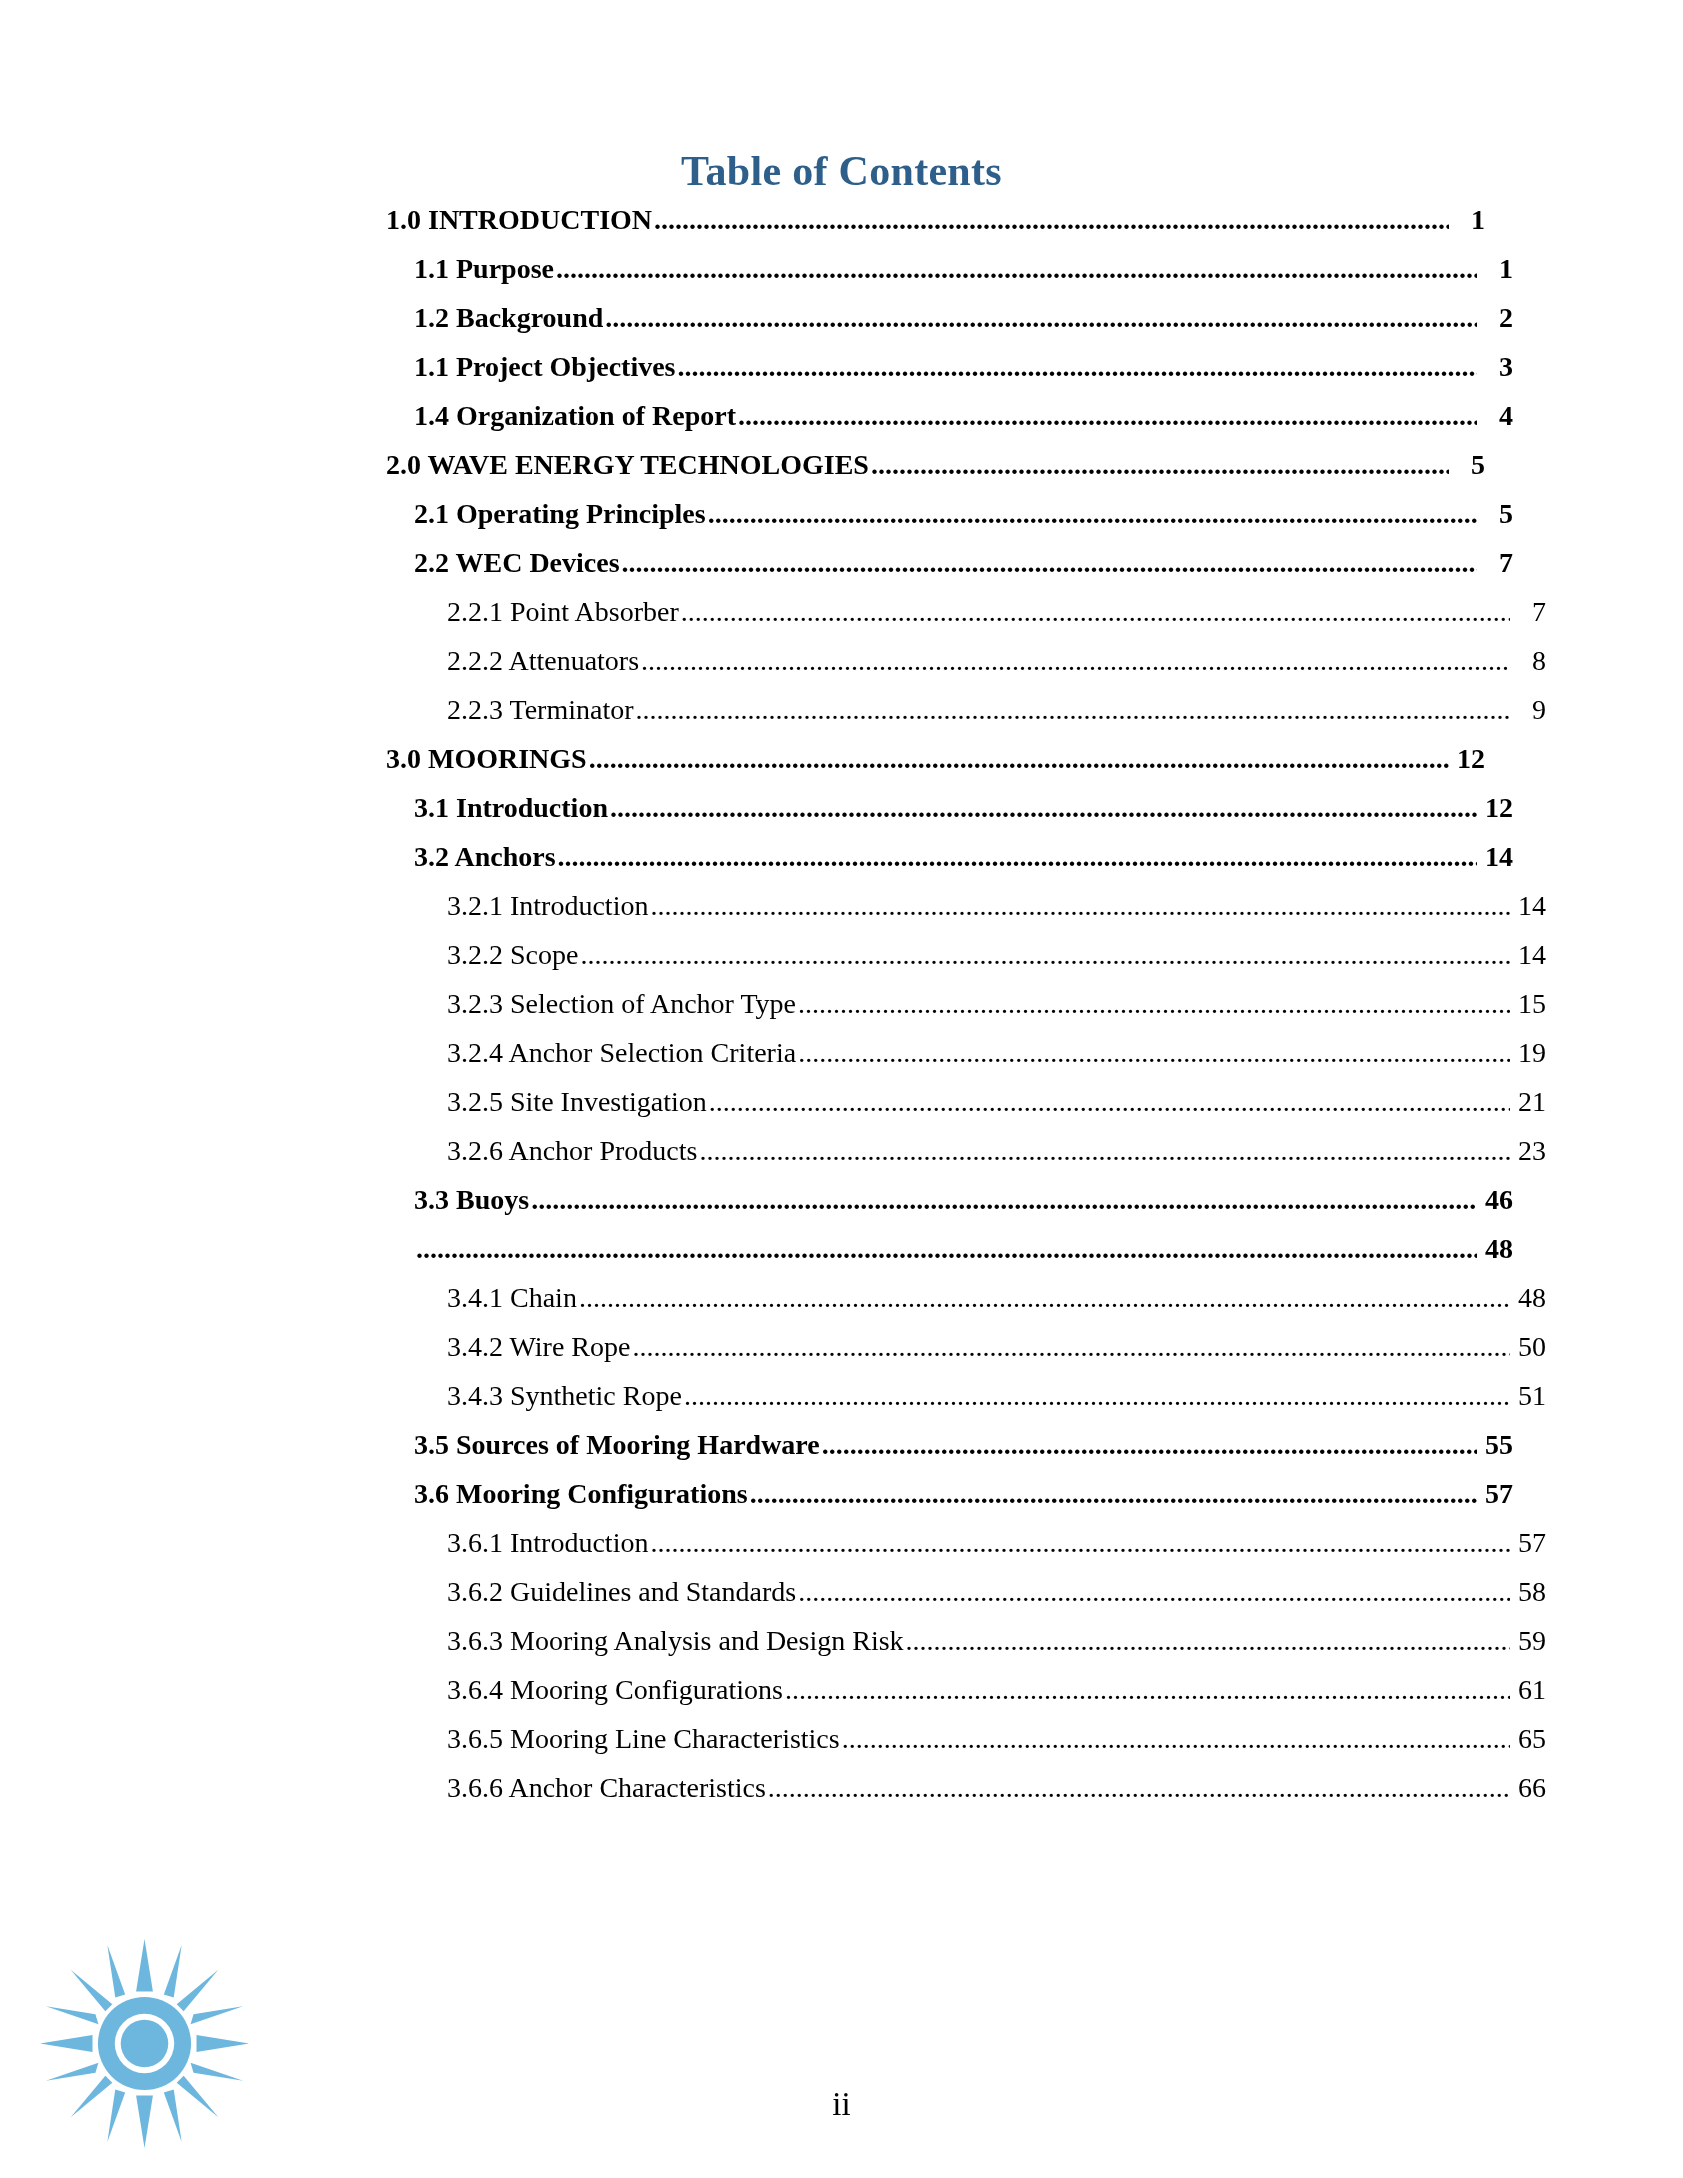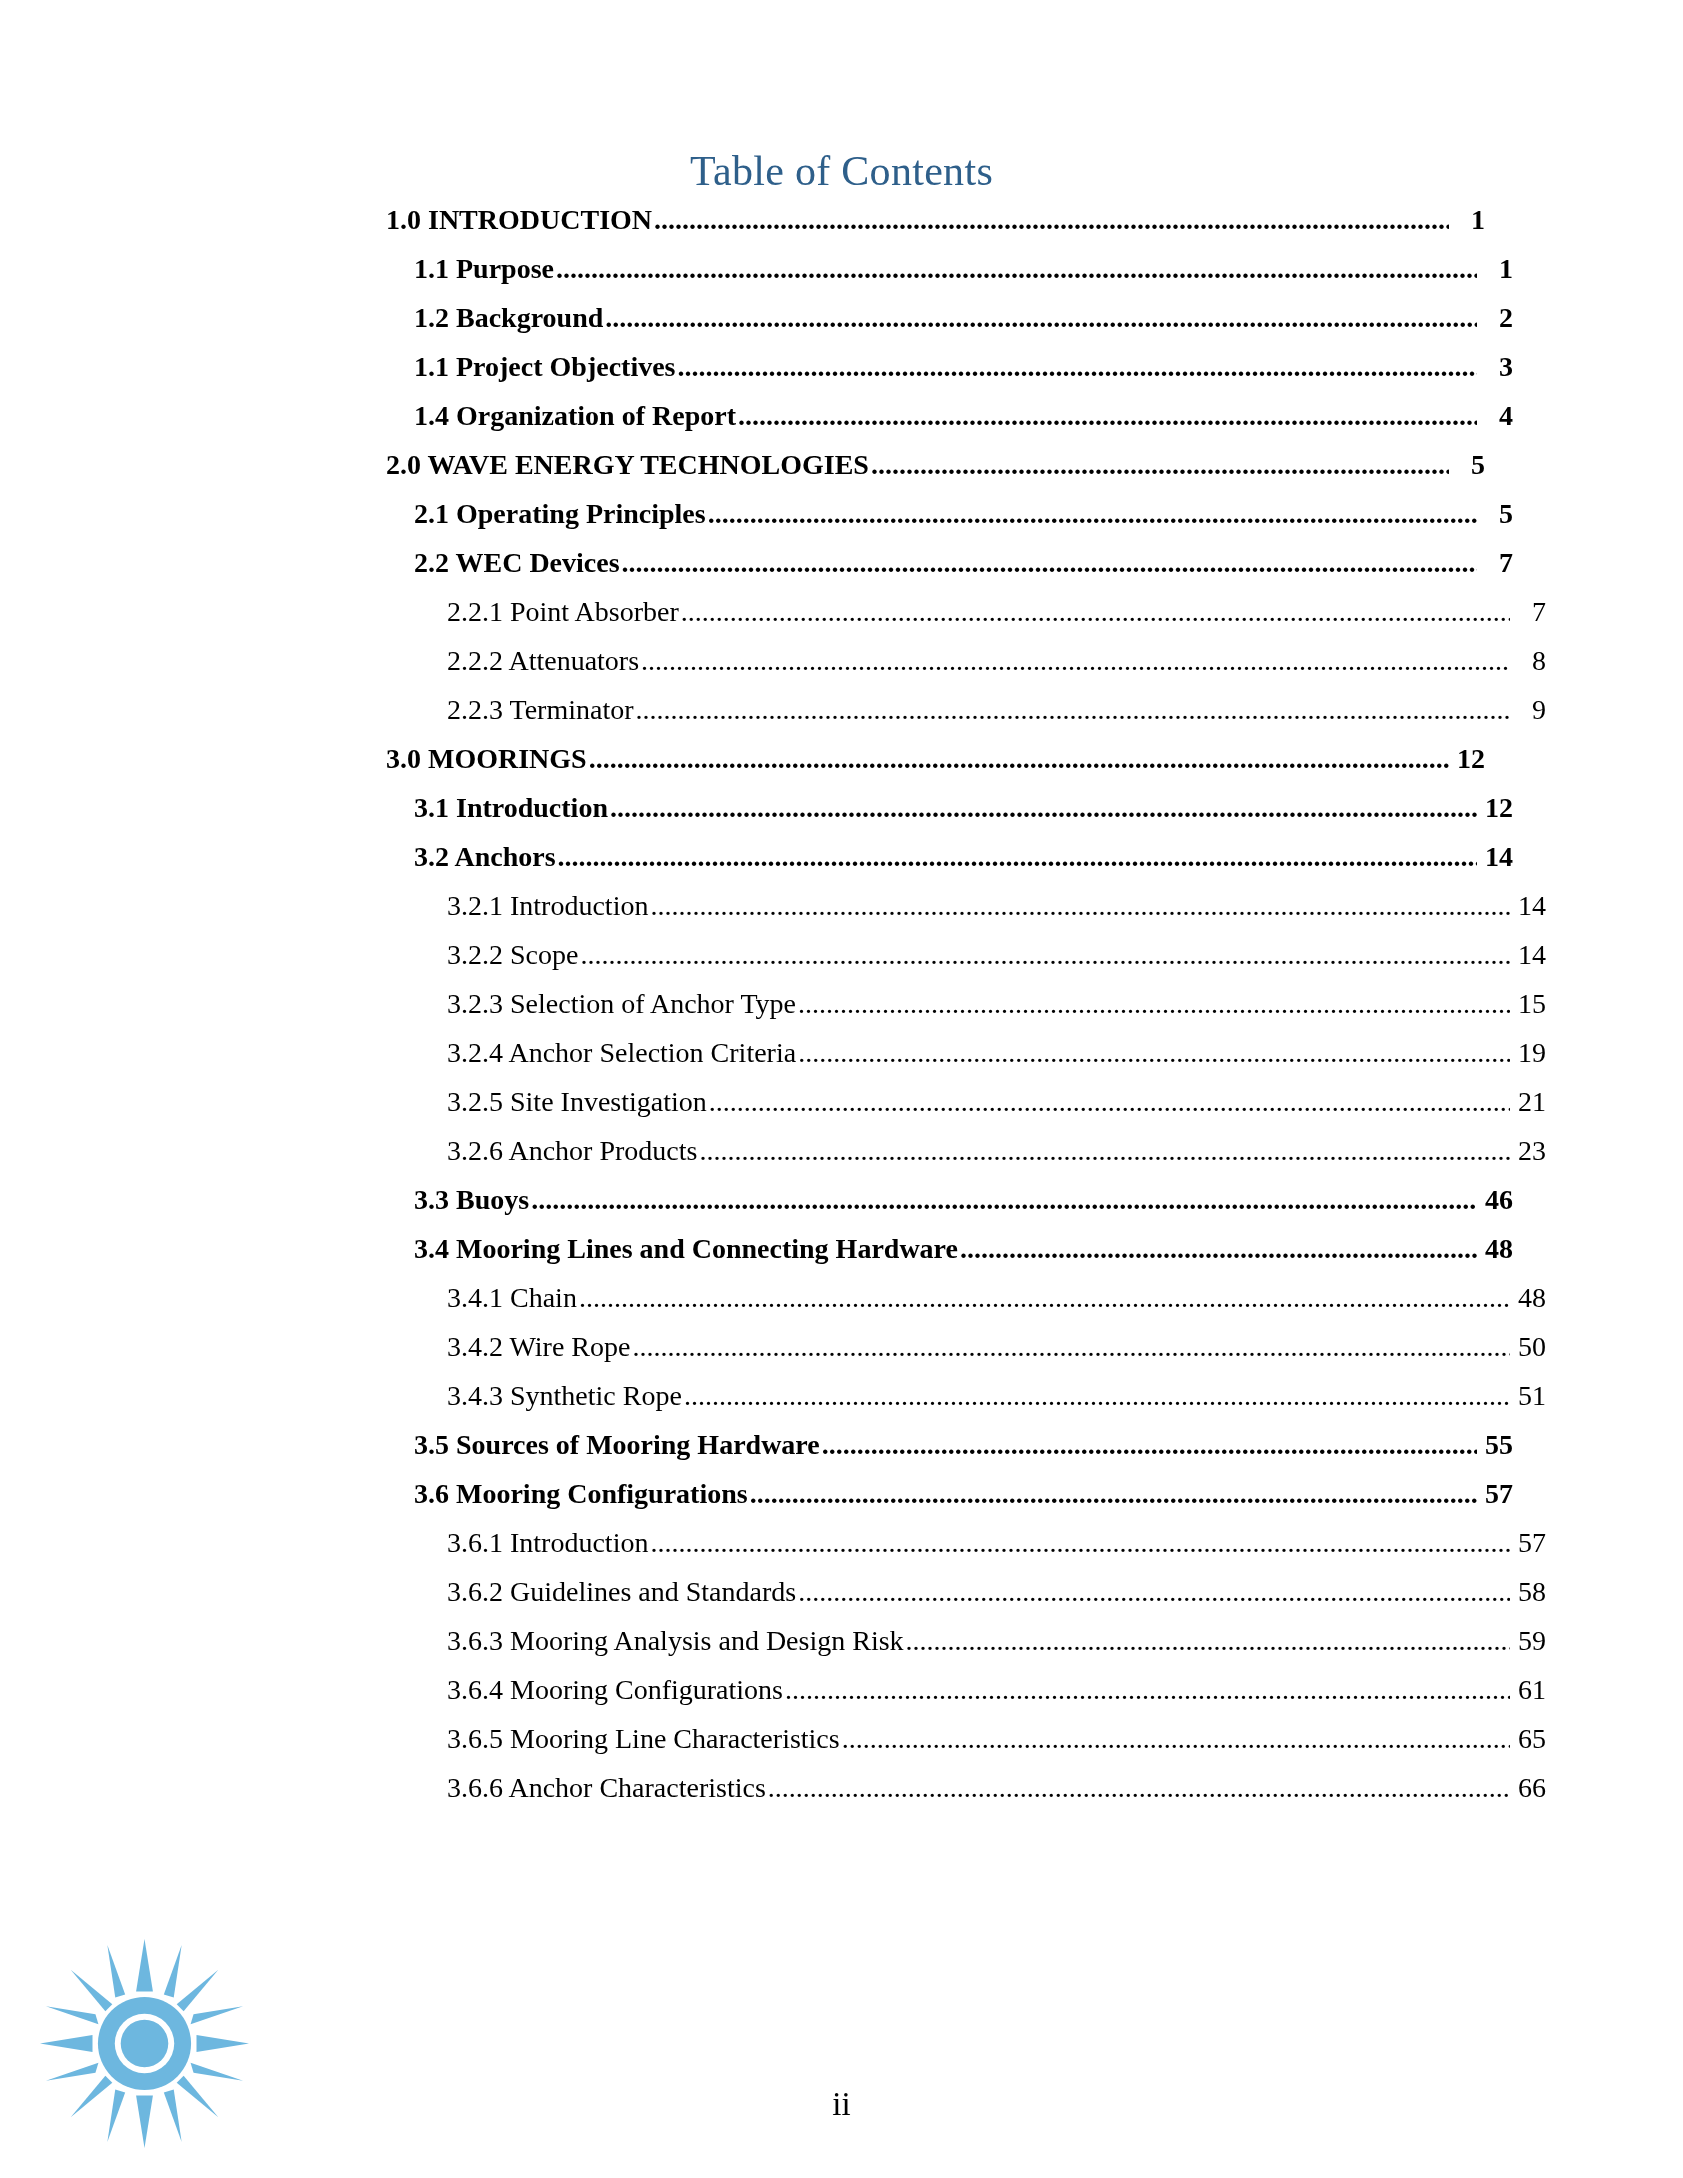--- a/index.html
+++ b/index.html
@@ -16,21 +16,21 @@
   }
   .page {
     position: absolute;
     top: 0; left: 0;
     width: 1683px;
     height: 2178px;
   }
   .doc-title {
     text-align: center;
     color: #2e5f8a;
-    font-weight: normal;
+    font-weight: bold;
     font-size: 42px;
     margin-top: 147px;
     letter-spacing: 0.3px;
   }
   .toc-wrap {
     margin: 0 auto;
     width: 1287px;
     padding-left: 188px;
     padding-right: 0px;
     box-sizing: border-box;
@@ -242,21 +242,20 @@
           <span class="lbl">3.2.6 Anchor Products</span>
           <span class="dots">....................................................................................................................................................................................................................................................................</span>
           <span class="pg">23</span>
         </li>
         <li class="toc-line lvl2">
           <span class="lbl">3.3 Buoys</span>
           <span class="dots">....................................................................................................................................................................................................................................................................</span>
           <span class="pg">46</span>
         </li>
         <li class="toc-line lvl2">
-          <span class="lbl">3.4 Mooring Lines and Connecting Hardware</span>
           <span class="dots">....................................................................................................................................................................................................................................................................</span>
           <span class="pg">48</span>
         </li>
         <li class="toc-line lvl3">
           <span class="lbl">3.4.1 Chain</span>
           <span class="dots">....................................................................................................................................................................................................................................................................</span>
           <span class="pg">48</span>
         </li>
         <li class="toc-line lvl3">
           <span class="lbl">3.4.2 Wire Rope</span>

